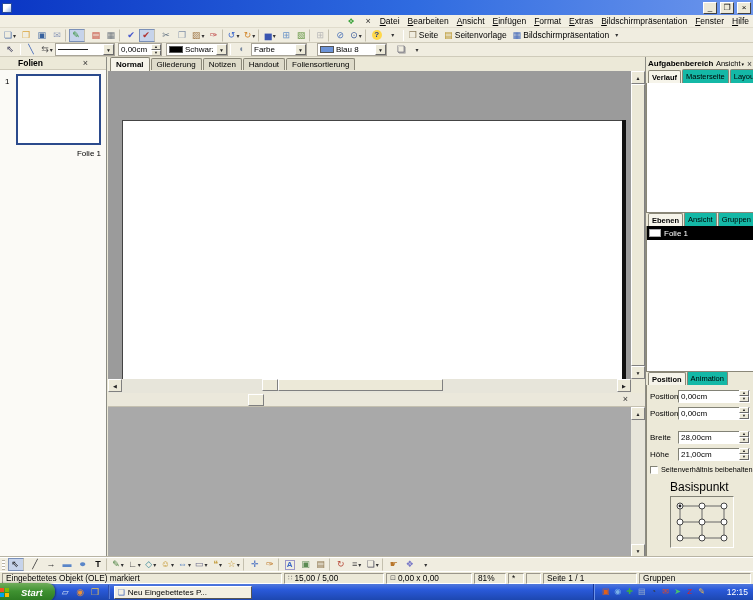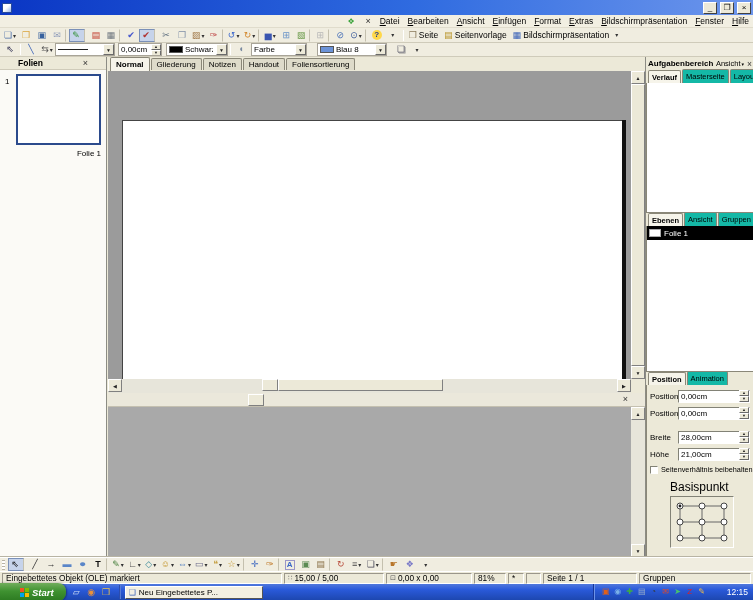--- a/index.html
+++ b/index.html
@@ -101,21 +101,21 @@
   #drawbar{position:absolute;left:0;top:557px;width:753px;height:14px;background:#f0ede0;border-top:1px solid #fff;box-shadow:0 -1px 0 #b8b4a4;display:flex;align-items:center;padding:0 2px}
   #drawgrip{width:3px;height:10px;margin-right:3px;background:repeating-linear-gradient(180deg,#b8b4a4 0 1px,#fff 1px 3px)}
 
   
   #statusbar{position:absolute;left:0;top:571px;width:753px;height:13px;background:#ece9d8;display:flex;align-items:center;gap:2px;padding:0 2px;border-top:1px solid #fff}
   .sf{height:11px;border:1px solid;border-color:#9a968a #fff #fff #9a968a;display:flex;align-items:center;padding:0 3px;font-size:8.3px;white-space:nowrap;overflow:hidden;gap:2px}
   .sf .sic{font-size:7px;color:#555}
 
   
   #taskbar{position:absolute;left:0;top:584px;width:753px;height:16px;background:linear-gradient(180deg,#5078dd,var(--taskbar1,#2a5ada) 35%,var(--taskbar2,#1d47b0));display:flex;align-items:center;color:#fff}
-  #startbtn{height:18px;padding:0 12px 0 20px;display:flex;align-items:center;gap:3px;background:linear-gradient(180deg,#71ad5c,var(--start1,#3f9231) 45%,var(--start2,#2c7a21));border-radius:0 8px 8px 0;box-shadow:1px 0 2px rgba(0,0,0,.4);font-size:9.5px;font-weight:bold;font-style:italic}
+  #startbtn{height:18px;padding:0 12px 0 0;display:flex;align-items:center;gap:12px;background:linear-gradient(180deg,#71ad5c,var(--start1,#3f9231) 45%,var(--start2,#2c7a21));border-radius:0 8px 8px 0;box-shadow:1px 0 2px rgba(0,0,0,.4);font-size:9.5px;font-weight:bold;font-style:italic}
   #startflag{width:9px;height:9px;display:grid;grid-template-columns:4px 4px;grid-template-rows:4px 4px;gap:1px}
   #startflag i{display:block}
   #ql{display:flex;align-items:center;gap:2px;padding:0 4px}
   .qlicon{width:13px;height:13px;display:flex;align-items:center;justify-content:center;font-size:9px}
   .tdiv{width:2px;height:14px;background:linear-gradient(90deg,#16359a,#6d93e8);margin:0 2px}
   #taskbtn{height:13px;width:138px;margin-left:2px;background:#f2efe2;border:1px solid;border-color:#fff #555 #555 #fff;color:#000;display:flex;align-items:center;gap:3px;padding:0 3px;font-size:8px;white-space:nowrap;overflow:hidden}
   #taskbtn .dic{font-size:8px;color:#3a62b8}
   #taskbar .spacer{flex:1}
   #tray{height:16px;display:flex;align-items:center;gap:2px;padding:0 5px 0 6px;border-left:1px solid #6d93e8;box-shadow:-1px 0 0 #16359a}
   .trayicon{width:10px;height:11px;display:flex;align-items:center;justify-content:center;font-size:8px;line-height:1}

